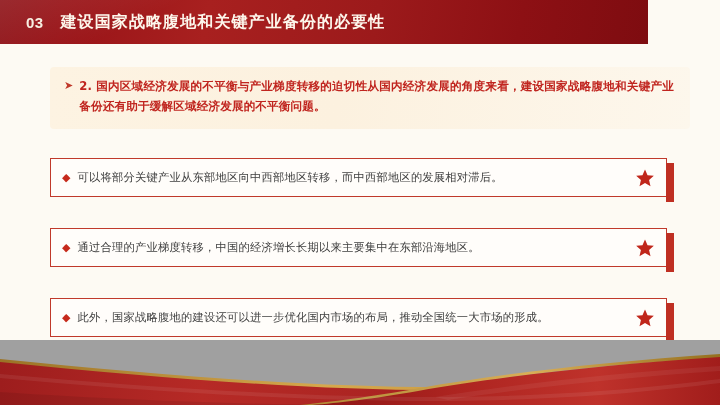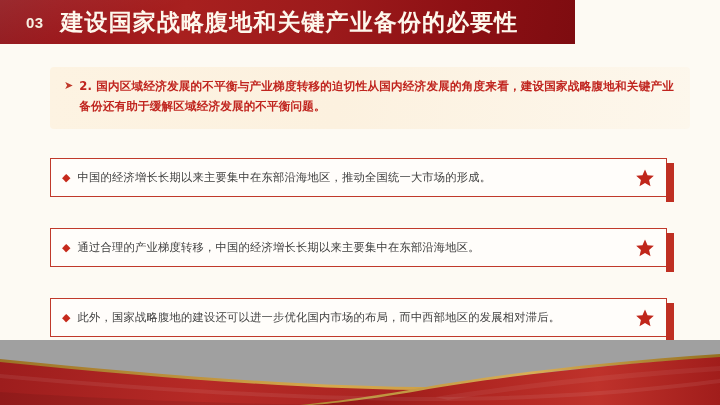--- a/index.html
+++ b/index.html
@@ -18,21 +18,21 @@
     width: 720px;
     height: 405px;
     background: #fdfaf3;
     overflow: hidden;
   }
 
   
   .header {
     position: absolute;
     left: 0; top: 0;
-    width: 575px;
+    width: 648px;
     height: 44px;
     background: linear-gradient(100deg, #8e1116 0%, #991418 10%, #a8201f 32%, #9c1a1b 58%, #8d1014 80%, #7e0c10 100%);
     overflow: hidden;
   }
   .header-sheen {
     position: absolute;
     left: -10px; top: -28px;
     width: 230px; height: 70px;
     background: linear-gradient(160deg, rgba(255,255,255,0.13), rgba(255,255,255,0) 70%);
     transform: skewY(-6deg);
@@ -48,21 +48,21 @@
   .header-num {
     color: #f7efe2;
     font-size: 15px;
     font-weight: bold;
     letter-spacing: 0.4px;
     margin-right: 17px;
     font-family: "Liberation Sans", "DejaVu Sans", sans-serif;
   }
   .header-title {
     color: #fdf7ec;
-    font-size: 23px;
+    font-size: 16px;
     font-weight: bold;
     letter-spacing: 1.1px;
     font-family: "DejaVu Sans", "Liberation Sans", sans-serif;
     white-space: nowrap;
   }
 
   
   .note-box {
     position: absolute;
     left: 50px; top: 67px;
@@ -170,21 +170,21 @@
   </div>
 
   <div class="note-box">
     <span class="note-arrow">➤</span>
     <span class="note-text">2. 国内区域经济发展的不平衡与产业梯度转移的迫切性从国内经济发展的角度来看，建设国家战略腹地和关键产业备份还有助于缓解区域经济发展的不平衡问题。</span>
   </div>
 
   <div class="card card-1">
     <div class="card-accent"></div>
     <span class="card-diamond">◆</span>
-    <span class="card-text">中国的经济增长长期以来主要集中在东部沿海地区，推动全国统一大市场的形成。</span>
+    <span class="card-text">可以将部分关键产业从东部地区向中西部地区转移，而中西部地区的发展相对滞后。</span>
     <span class="card-star">
       <svg width="20" height="20" viewBox="0 0 24 24" aria-hidden="true">
         <path d="M12 1.8l3.05 6.95 7.55.66-5.71 4.98 1.71 7.38L12 17.85 5.4 21.77l1.71-7.38L1.4 9.41l7.55-.66z" fill="#c0261a"></path>
       </svg>
     </span>
   </div>
 
   <div class="card card-2">
     <div class="card-accent"></div>
     <span class="card-diamond">◆</span>
@@ -192,21 +192,21 @@
     <span class="card-star">
       <svg width="20" height="20" viewBox="0 0 24 24" aria-hidden="true">
         <path d="M12 1.8l3.05 6.95 7.55.66-5.71 4.98 1.71 7.38L12 17.85 5.4 21.77l1.71-7.38L1.4 9.41l7.55-.66z" fill="#c0261a"></path>
       </svg>
     </span>
   </div>
 
   <div class="card card-3">
     <div class="card-accent"></div>
     <span class="card-diamond">◆</span>
-    <span class="card-text">此外，国家战略腹地的建设还可以进一步优化国内市场的布局，而中西部地区的发展相对滞后。</span>
+    <span class="card-text">此外，国家战略腹地的建设还可以进一步优化国内市场的布局，推动全国统一大市场的形成。</span>
     <span class="card-star">
       <svg width="20" height="20" viewBox="0 0 24 24" aria-hidden="true">
         <path d="M12 1.8l3.05 6.95 7.55.66-5.71 4.98 1.71 7.38L12 17.85 5.4 21.77l1.71-7.38L1.4 9.41l7.55-.66z" fill="#c0261a"></path>
       </svg>
     </span>
   </div>
 
   <div class="footer">
     <svg width="720" height="65" viewBox="0 0 720 65" preserveAspectRatio="none" aria-hidden="true">
       <defs>

